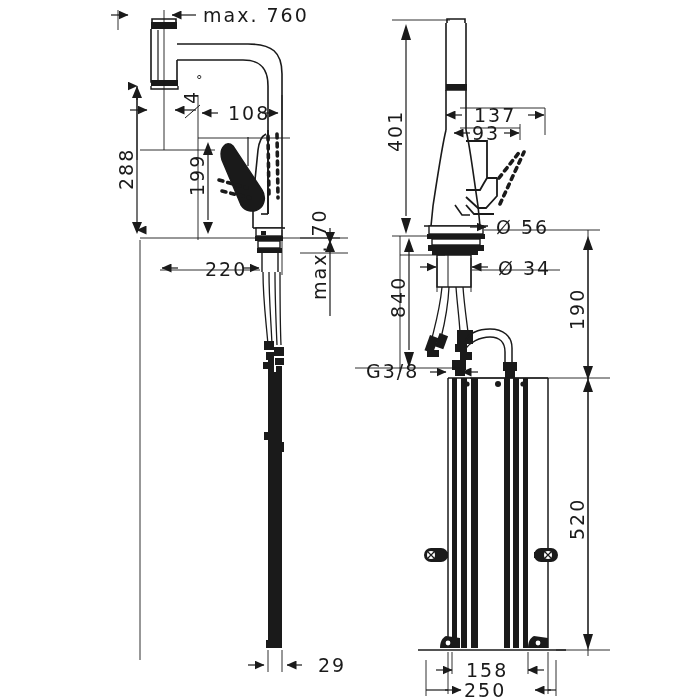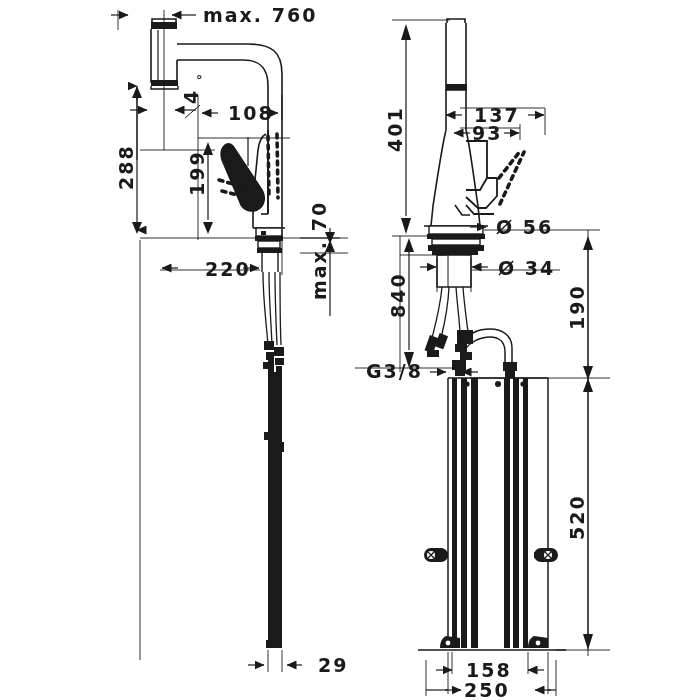--- a/index.html
+++ b/index.html
@@ -11,21 +11,20 @@
     width: 700px;
     height: 700px;
     font-family: "DejaVu Sans", sans-serif;
     overflow: hidden;
   }
   #sheet {
     position: relative;
     width: 700px;
     height: 700px;
     background: #ffffff;
-    font-weight: bold;
   }
   svg.drawing {
     position: absolute;
     left: 0;
     top: 0;
     width: 700px;
     height: 700px;
   }
   .dimtext {
     font-family: "DejaVu Sans", sans-serif;

